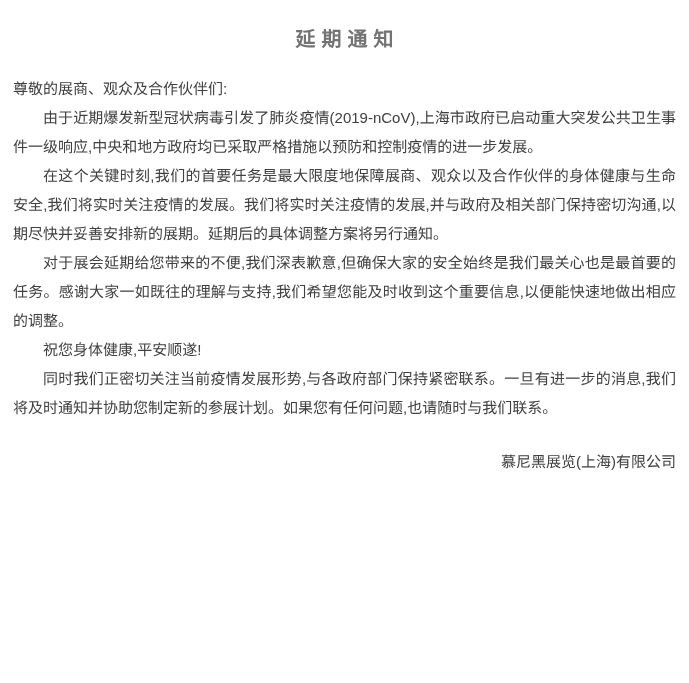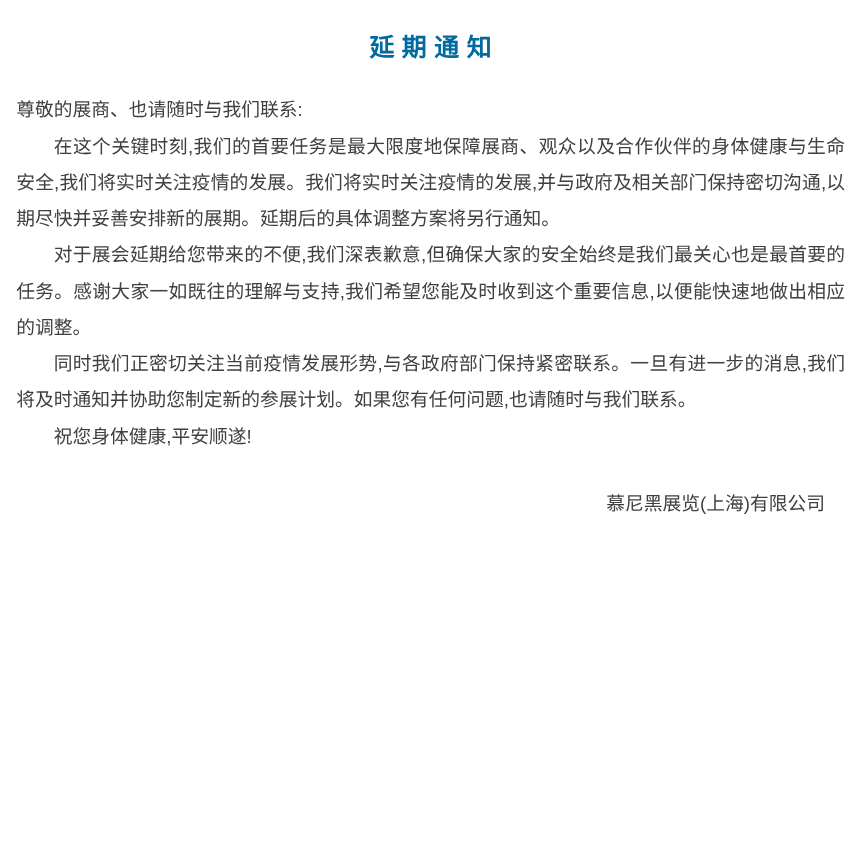--- a/index.html
+++ b/index.html
@@ -18,21 +18,21 @@
     width: 689px;
     height: 683px;
     padding: 28px 13px 0 13px;
     background: #ffffff;
   }
   .notice-title {
     margin: 0 0 24px 0;
     font-size: 20px;
     line-height: 22px;
     font-weight: 700;
-    color: #0369a1;
+    color: #737373;
     text-align: center;
     letter-spacing: 6px;
     text-indent: 6px; 
   }
   .notice-body p {
     margin: 0;
     font-size: 15px;
     line-height: 29px;
     color: #404040;
     text-align: justify;
@@ -40,38 +40,39 @@
   .salutation {
     text-indent: 0;
   }
   .para {
     text-indent: 2em;
   }
   .signature {
     margin-top: 25px;
   }
   .signature p {
-    margin: 16px;
+    margin: 0;
     font-size: 15px;
     line-height: 29px;
     color: #404040;
     text-align: right;
   }
 </style>
 </head>
 <body>
 
 <div class="notice">
   <h1 class="notice-title">延期通知</h1>
 
   <div class="notice-body">
-    <p class="salutation">尊敬的展商、也请随时与我们联系:</p>
+    <p class="salutation">尊敬的展商、观众及合作伙伴们:</p>
 
+    <p class="para">由于近期爆发新型冠状病毒引发了肺炎疫情(2019-nCoV),上海市政府已启动重大突发公共卫生事件一级响应,中央和地方政府均已采取严格措施以预防和控制疫情的进一步发展。</p>
     <p class="para">在这个关键时刻,我们的首要任务是最大限度地保障展商、观众以及合作伙伴的身体健康与生命安全,我们将实时关注疫情的发展。我们将实时关注疫情的发展,并与政府及相关部门保持密切沟通,以期尽快并妥善安排新的展期。延期后的具体调整方案将另行通知。</p>
     <p class="para">对于展会延期给您带来的不便,我们深表歉意,但确保大家的安全始终是我们最关心也是最首要的任务。感谢大家一如既往的理解与支持,我们希望您能及时收到这个重要信息,以便能快速地做出相应的调整。</p>
+    <p class="para">祝您身体健康,平安顺遂!</p>
     <p class="para">同时我们正密切关注当前疫情发展形势,与各政府部门保持紧密联系。一旦有进一步的消息,我们将及时通知并协助您制定新的参展计划。如果您有任何问题,也请随时与我们联系。</p>
-    <p class="para">祝您身体健康,平安顺遂!</p>
   </div>
 
   <div class="signature">
     <p>慕尼黑展览(上海)有限公司</p>
   </div>
 </div>
 
 </body></html>

